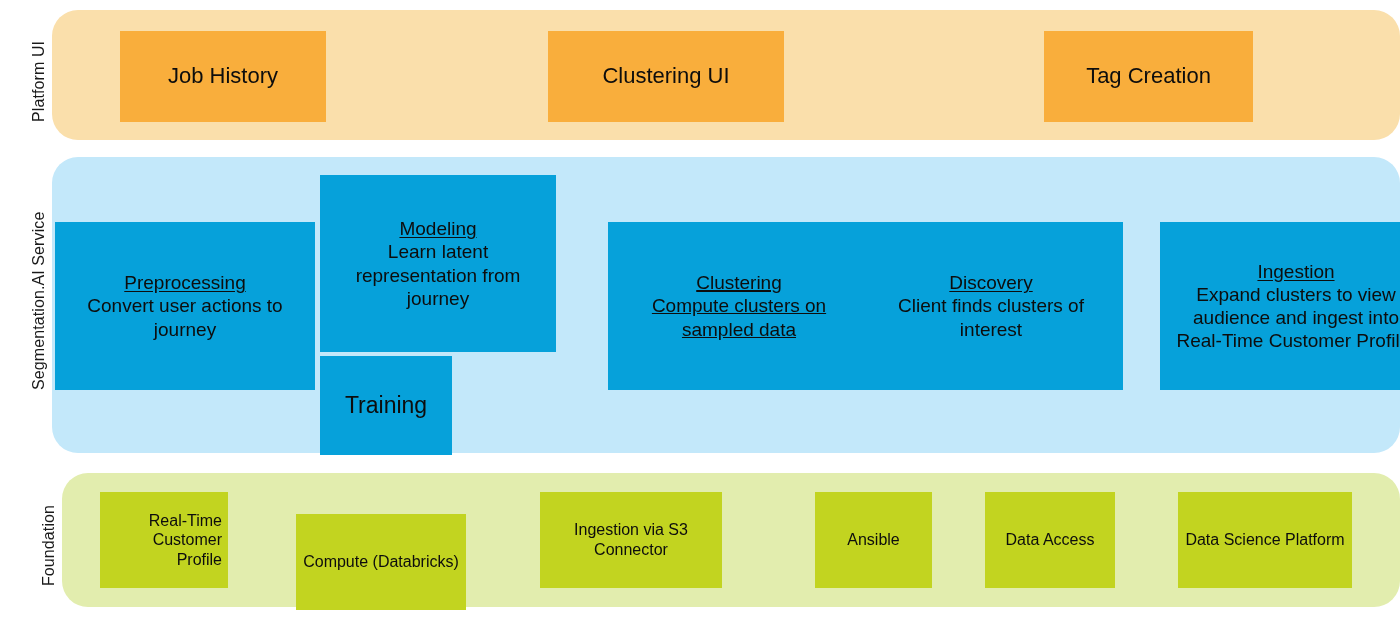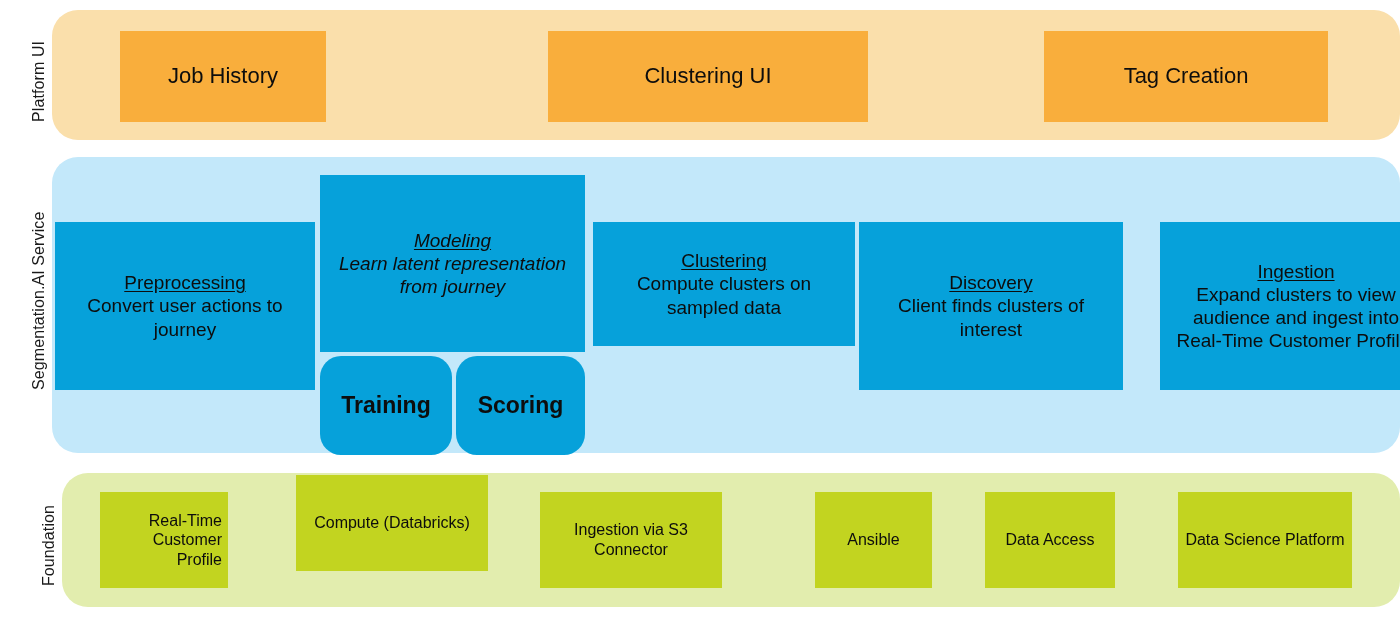--- a/index.html
+++ b/index.html
@@ -84,23 +84,22 @@
   }
   .tile-blue .node-title {
     text-decoration: underline;
     text-underline-offset: 2px;
     white-space: nowrap;
   }
   .tile-blue .node-desc {
     display: block;
   }
   .tile-blue-strong {
-    font-weight: bold;
+    font-weight: normal;
     font-size: 23px;
-    border-radius: 21px;
   }
 
   
   .tile-green {
     background: #c2d420;
     font-size: 16px;
     padding: 2px 6px;
   }
   .tile-green.align-left {
     align-items: flex-start;
@@ -116,50 +115,47 @@
 
 <div id="diagram">
 
   <div class="band band-platform"></div>
   <div class="lane-label lane-label-platform">Platform UI</div>
 
   <div class="node tile-orange" style="left:120px; top:31px; width:206px; height:91px;">
     <span class="node-title">Job History</span>
   </div>
 
-  <div class="node tile-orange" style="left:548px; top:31px; width:320px; height:91px;">
+  <div class="node tile-orange" style="left:548px; top:31px; width:236px; height:91px;">
     <span class="node-title">Clustering UI</span>
   </div>
 
-  <div class="node tile-orange" style="left:1044px; top:31px; width:284px; height:91px;">
+  <div class="node tile-orange" style="left:1044px; top:31px; width:209px; height:91px;">
     <span class="node-title">Tag Creation</span>
   </div>
 
   <div class="band band-service"></div>
   <div class="lane-label lane-label-service">Segmentation.AI Service</div>
 
   <div class="node tile-blue" style="left:55px; top:222px; width:260px; height:168px;">
     <span class="node-title">Preprocessing</span>
     <span class="node-desc">Convert user actions to journey</span>
   </div>
 
-  <div class="node tile-blue" style="left:320px; top:175px; width:265px; height:177px;font-style:italic;">
+  <div class="node tile-blue" style="left:320px; top:175px; width:236px; height:177px;">
     <span class="node-title">Modeling</span>
     <span class="node-desc">Learn latent representation from journey</span>
   </div>
 
   <div class="node tile-blue tile-blue-strong" style="left:320px; top:356px; width:132px; height:99px;">
     <span class="node-title" style="text-decoration:none;">Training</span>
   </div>
 
-  <div class="node tile-blue tile-blue-strong" style="left:456px; top:356px; width:129px; height:99px;">
-    <span class="node-title" style="text-decoration:none;">Scoring</span>
-  </div>
 
-  <div class="node tile-blue" style="left:593px; top:222px; width:262px; height:124px;">
+  <div class="node tile-blue" style="left:608px; top:222px; width:262px; height:168px;text-decoration:underline;">
     <span class="node-title">Clustering</span>
     <span class="node-desc">Compute clusters on sampled data</span>
   </div>
 
   <div class="node tile-blue" style="left:859px; top:222px; width:264px; height:168px;">
     <span class="node-title">Discovery</span>
     <span class="node-desc">Client finds clusters of interest</span>
   </div>
 
   <div class="node tile-blue" style="left:1128px; top:222px; width:272px; height:168px;margin-left:32px;">
@@ -167,21 +163,21 @@
     <span class="node-desc">Expand clusters to view audience and ingest into Real-Time Customer Profile.</span>
   </div>
 
   <div class="band band-foundation"></div>
   <div class="lane-label lane-label-foundation">Foundation</div>
 
   <div class="node tile-green align-left" style="left:100px; top:492px; width:128px; height:96px;">
     <span class="node-title">Real-Time Customer Profile</span>
   </div>
 
-  <div class="node tile-green" style="left:296px; top:475px; width:192px; height:96px;">
+  <div class="node tile-green" style="left:296px; top:514px; width:170px; height:96px;">
     <span class="node-title">Compute (Databricks)</span>
   </div>
 
   <div class="node tile-green" style="left:540px; top:492px; width:182px; height:96px;">
     <span class="node-title">Ingestion via S3 Connector</span>
   </div>
 
   <div class="node tile-green" style="left:815px; top:492px; width:117px; height:96px;">
     <span class="node-title">Ansible</span>
   </div>

